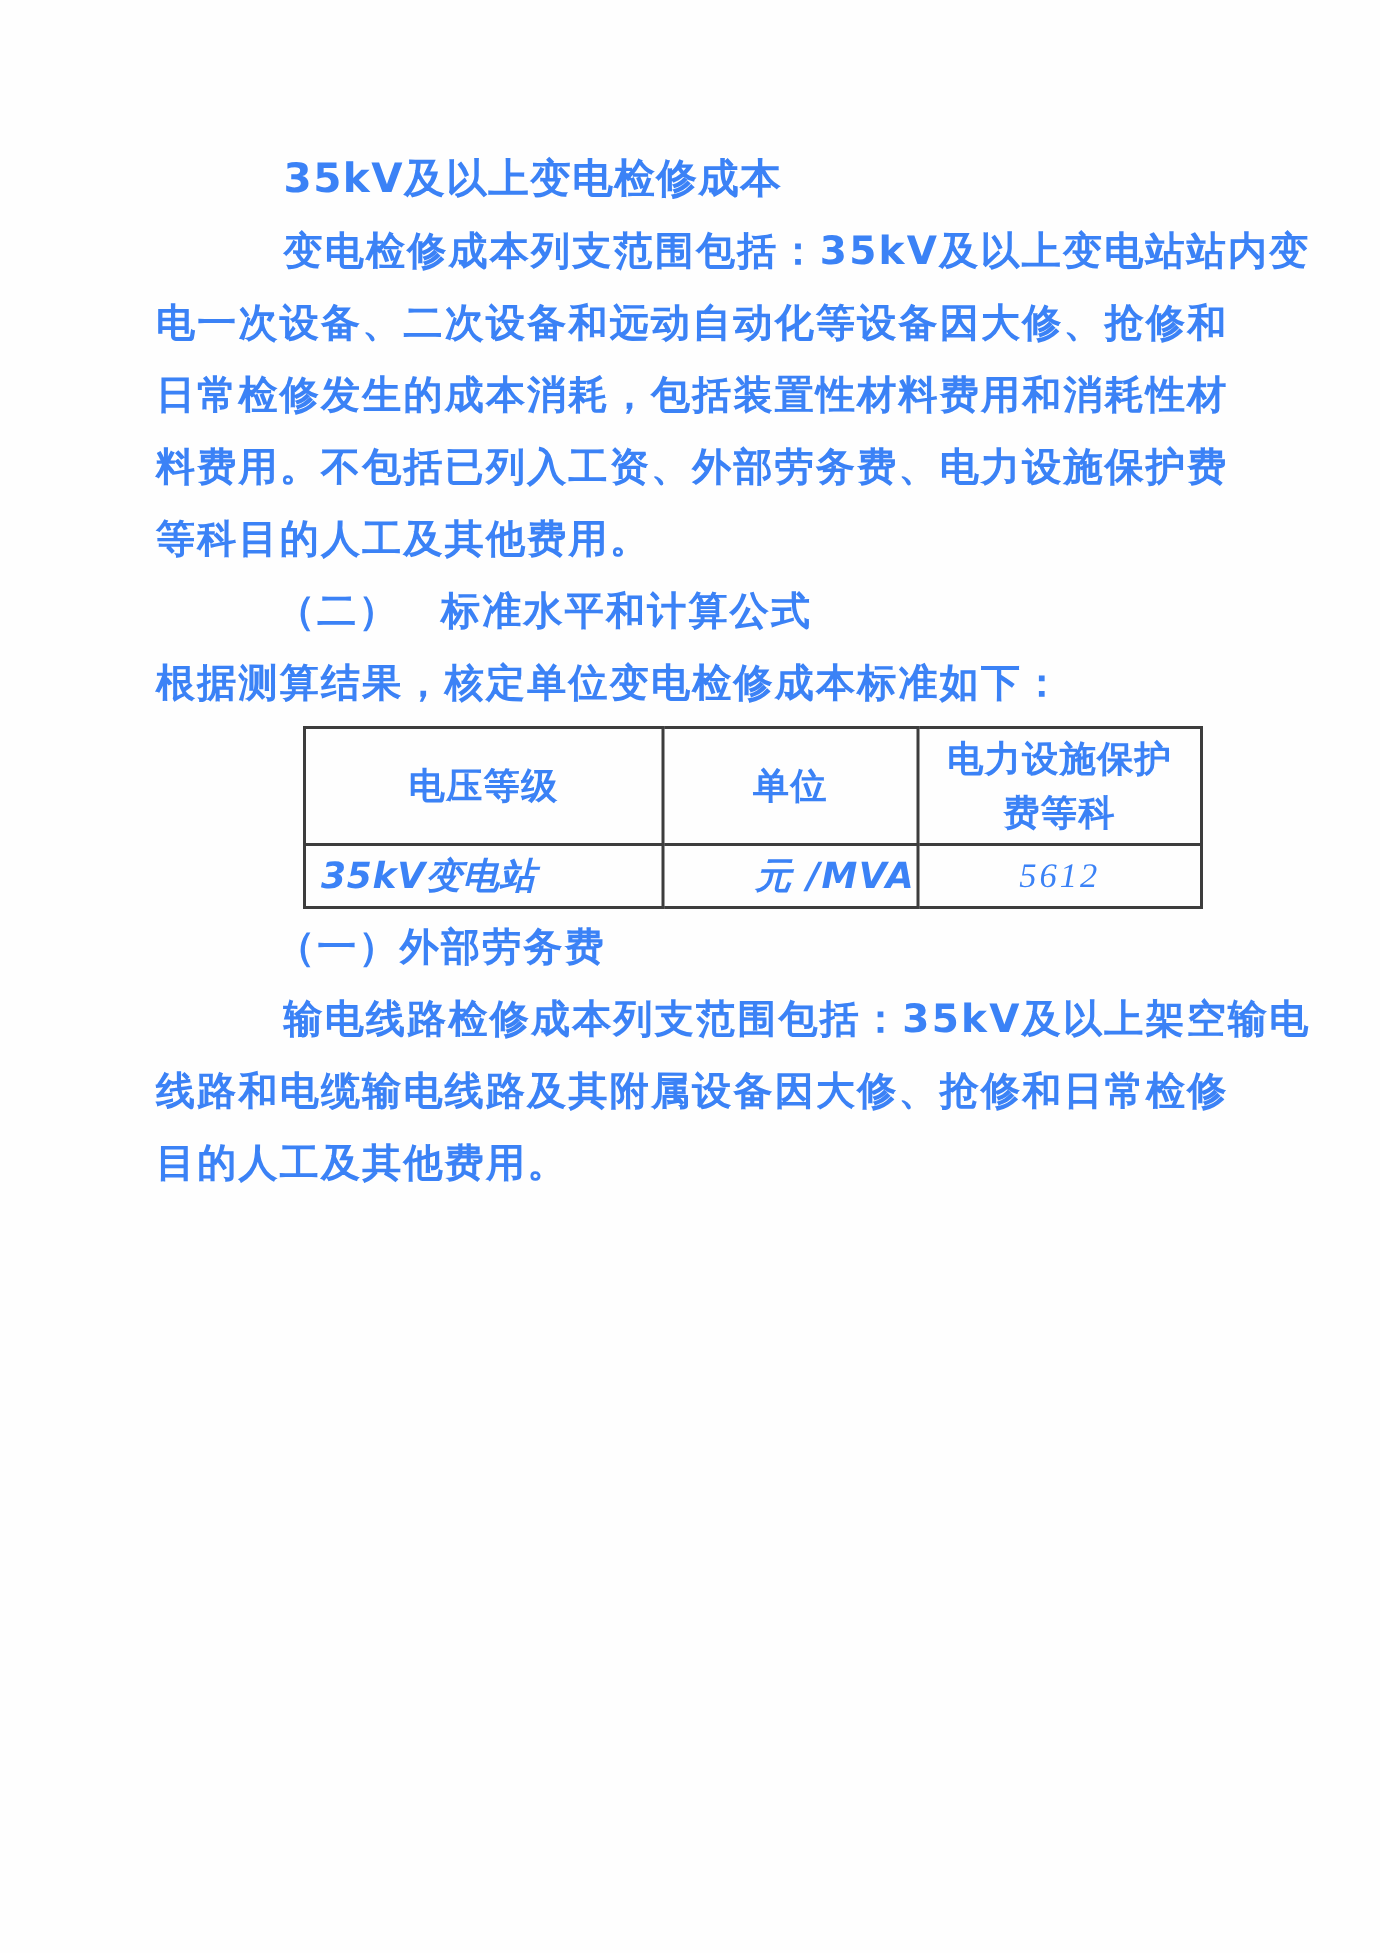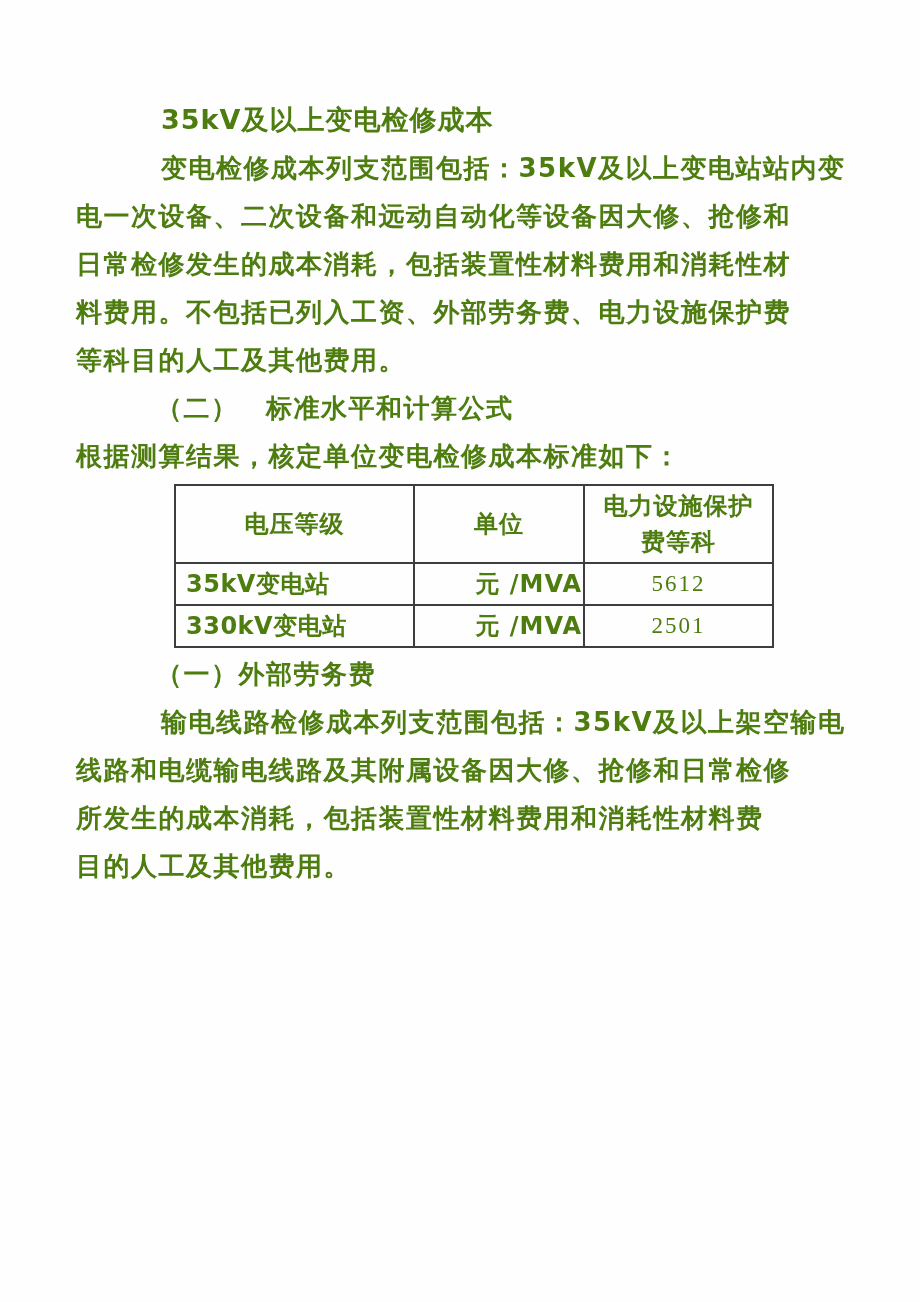--- a/index.html
+++ b/index.html
@@ -1,24 +1,24 @@
 <!DOCTYPE html>
 <html><head>
 <meta charset="utf-8">
 <style>
   html,body { margin:0; padding:0; background:#e8e8e8; }
   .page {
     position:relative;
     width:920px; height:1302px;
     margin:0 auto;
     background:#fefefe;
-    color:#4d7c0f;
+    color:#3b82f6;
     font-family:"DejaVu Sans","Liberation Sans",sans-serif;
     box-sizing:border-box;
-    padding:96px 100px 0 76px;
+    padding:96px 100px 0 104px;
     overflow:hidden;
   }
   .line {
     font-size:26px;
     line-height:48px;
     letter-spacing:1.5px;
     font-weight:600;
     white-space:nowrap;
   }
   .heading {
@@ -46,21 +46,21 @@
   }
   table.cost th {
     height:78px;
     font-size:24px;
     font-weight:800;
     text-align:center;
     line-height:36px;
     padding:0 16px;
     letter-spacing:1px;
   }
-  table.cost td { height:42px; }
+  table.cost td { height:42px;font-style:italic; }
   td.lvl {
     text-align:left;
     padding-left:10px;
     font-size:24px;
     font-weight:600;
     letter-spacing:0.5px;
   }
   td.unit {
     text-align:right;
     font-size:24px;
@@ -101,28 +101,22 @@
         <tr>
       <th>电压等级</th>
       <th>单位</th>
       <th>电力设施保护费等科</th>
     </tr>
     <tr>
       <td class="lvl">35kV变电站</td>
       <td class="unit">元 /MVA</td>
       <td class="val">5612</td>
     </tr>
-    <tr>
-      <td class="lvl">330kV变电站</td>
-      <td class="unit">元 /MVA</td>
-      <td class="val">2501</td>
-    </tr>
   </tbody>
     </table>
 
   <div class="line ind-sub">（一）外部劳务费</div>
 
   <div class="line ind-first">输电线路检修成本列支范围包括：35kV及以上架空输电</div>
   <div class="line">线路和电缆输电线路及其附属设备因大修、抢修和日常检修</div>
-  <div class="line">所发生的成本消耗，包括装置性材料费用和消耗性材料费</div>
   <div class="line">目的人工及其他费用。</div>
 
 </div>
 
 </body></html>

